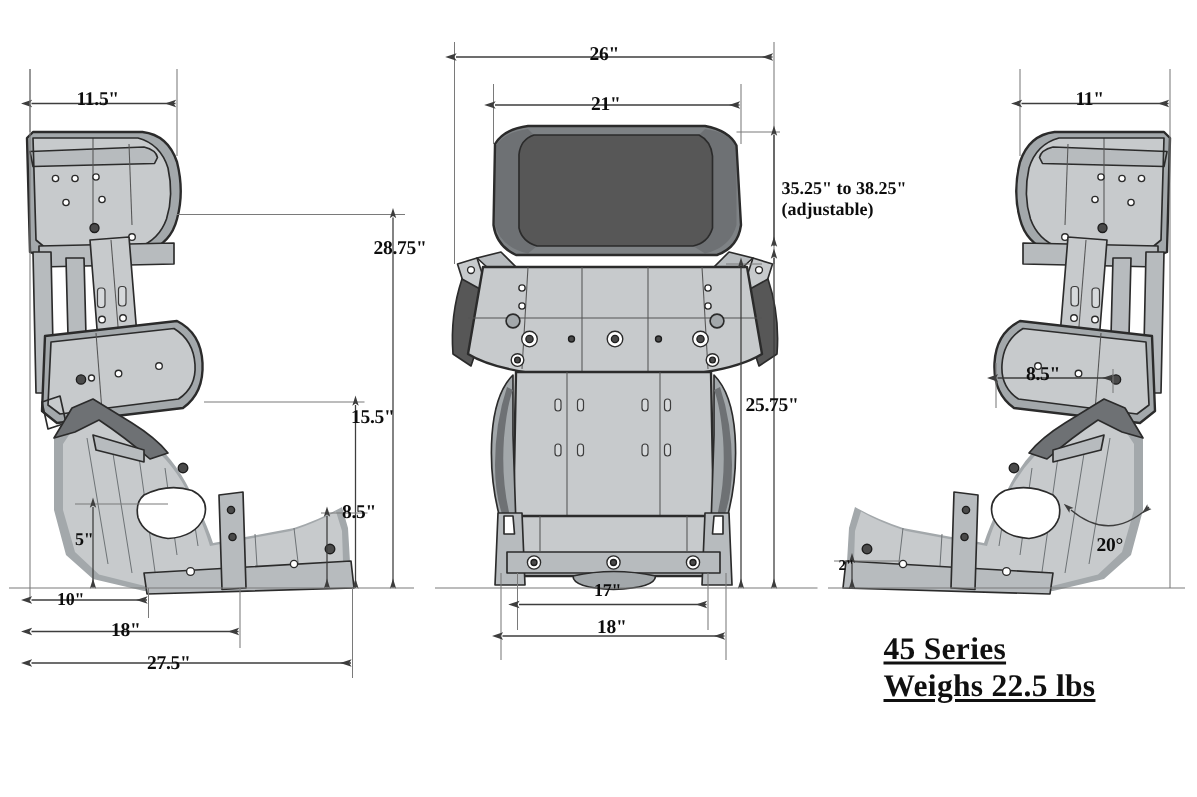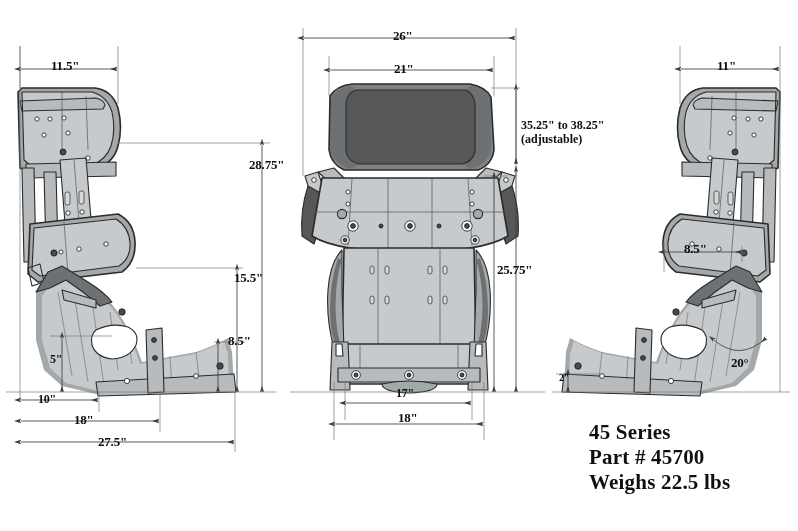--- a/index.html
+++ b/index.html
@@ -7,21 +7,21 @@
        font-family:"Liberation Serif",serif;}
   #stage{position:relative;width:798px;height:531px;background:#ffffff;}
   svg.layer{position:absolute;left:0;top:0;width:798px;height:531px;}
   .dimtxt{position:absolute;font-family:"Liberation Serif",serif;
           font-weight:bold;color:#0d0d0d;white-space:nowrap;
           font-size:13px;letter-spacing:-0.2px;}
   .dimtxt.sm{font-size:12px;}
   .dimtxt.tiny{font-size:10px;}
   #spec{position:absolute;left:589px;top:420px;
         font-family:"Liberation Serif",serif;font-weight:bold;
-        font-size:21px;line-height:25px;color:#101010;white-space:nowrap;}
+        font-size:21px;line-height:25px;color:#101010;white-space:nowrap;text-decoration:underline;}
   #spec div{letter-spacing:0.2px;}
   .notewrap{position:absolute;}
   .notewrap div{font-family:"Liberation Serif",serif;font-weight:bold;
                 font-size:12px;line-height:14px;color:#0d0d0d;white-space:nowrap;}
 </style>
 </head>
 <body>
 
 <div id="stage">
 
@@ -462,17 +462,16 @@
     <div>(adjustable)</div>
   </div>
 
   <div class="dimtxt" style="left:717px; top:58px;">11"</div>
   <div class="dimtxt" style="left:684px; top:241px;">8.5"</div>
   <div class="dimtxt tiny" style="left:559px; top:372px;">2"</div>
   <div class="dimtxt" style="left:731px; top:355px;">20°</div>
 
   <div id="spec">
     <div>45 Series</div>
-    <div>Part # 45700</div>
     <div>Weighs 22.5 lbs</div>
   </div>
 
 </div>
 
 </body></html>

